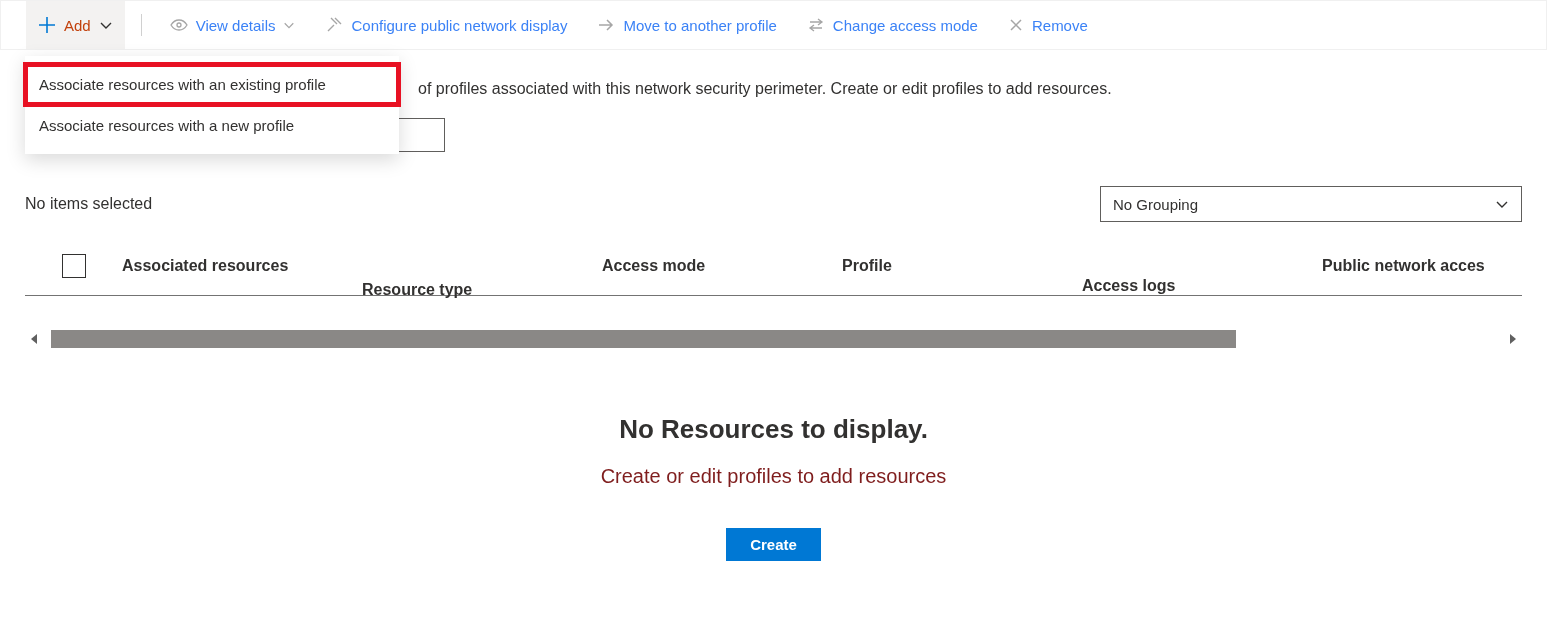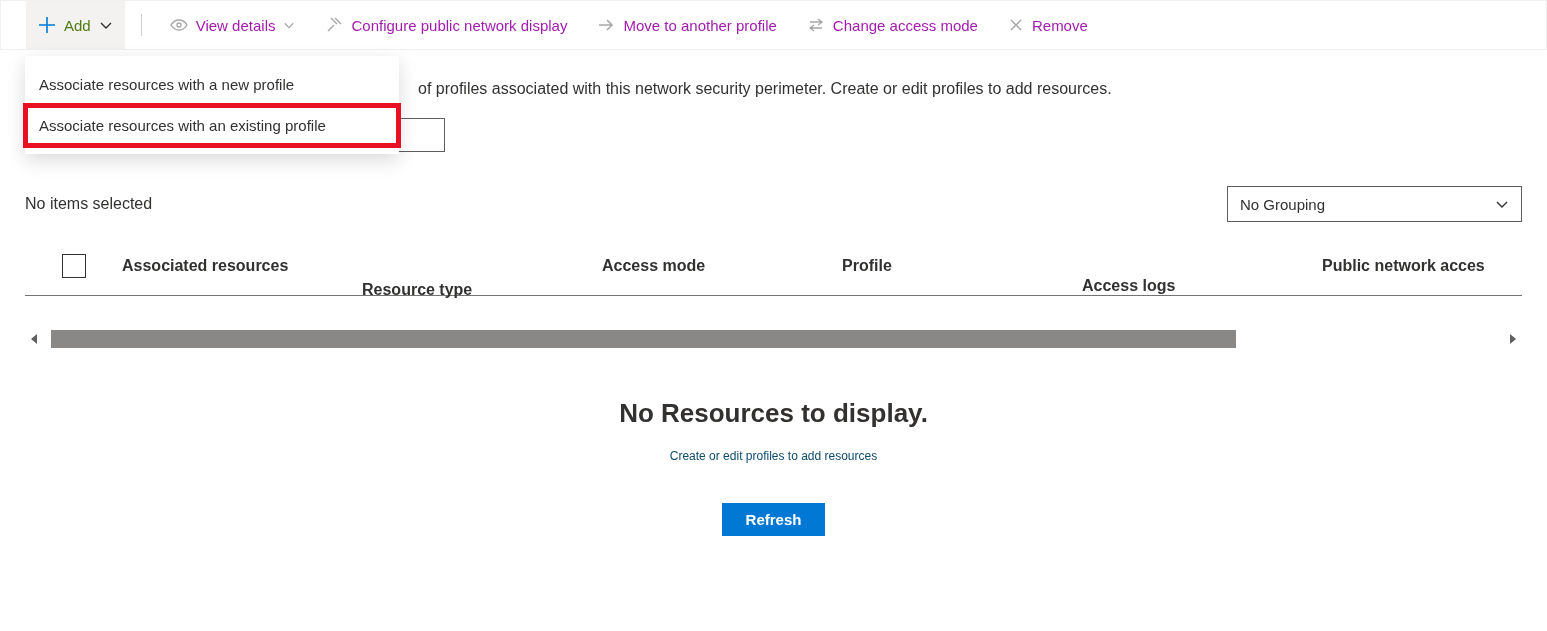--- a/index.html
+++ b/index.html
@@ -17,26 +17,26 @@
       z-index: 1;
     }
     .tbtn {
       display: inline-flex;
       align-items: center;
       height: 48px;
       padding: 0 12px;
       gap: 8px;
       cursor: pointer;
       font-size: 15px;
-      color: #4d7c0f;
+      color: #c2410c;
     }
     .tbtn.add {
       background:#f3f2f1;
     }
-    .tbtn.disabled { color:#a21caf; cursor:default; }
+    .tbtn.disabled { color:#3b82f6; cursor:default; }
     .tbtn svg { flex:none; }
     .sep {
       width:1px; height:22px; background:#d0d0d0; margin: 0 10px;
     }
 
     
     .dropdown {
       position:absolute;
       left:25px; top:56px;
       width:374px;
@@ -70,21 +70,21 @@
       font-size:15px; color:#323130;
     }
     .searchbox input::placeholder { color:#605e5c; }
 
     .status-row {
       display:flex; align-items:center; justify-content:space-between;
       margin-top: 34px;
       text-align: center;
     }
     .grouping {
-      width:295px; height:36px;
+      width:422px; height:36px;
       border:1px solid #605e5c;
       display:flex; align-items:center; justify-content:space-between;
       padding: 0 12px;
       font-size:15px;
       cursor:pointer;
     }
 
     
     .thead {
       display:flex; align-items:center;
@@ -103,23 +103,23 @@
     
     .scrollbar {
       display:flex; align-items:center; gap:8px;
       height:30px; margin-top:28px;
     }
     .scrollbar .arrow { width:18px; display:flex; justify-content:center; color:#606060; cursor:pointer;}
     .scrollbar .track { flex:1; height:18px; position:relative; }
     .scrollbar .thumb { position:absolute; left:0; top:0; height:18px; width:1185px; background:#8a8886; }
 
     
-    .empty { text-align:center; margin-top:44px; }
+    .empty { text-align:center; margin-top:60px; }
     .empty h2 { font-size:26px; font-weight:600; margin-bottom:20px; }
-    .empty p { font-size:12px; color:#0c4a6e; margin-bottom:40px;text-align:center; }
+    .empty p { font-size:20px; color:#7f1d1d; margin-bottom:40px;text-align:center; }
     .create-btn {
       display:inline-block;
       background:#0078d4; color:#fff;
       border:none; padding:8px 24px;
       font-size:15px; font-weight:600;
       cursor:pointer;
     }
 
     
     .desc-abs {
@@ -175,25 +175,25 @@
   </div>
   <div class="tbtn disabled">
     <svg width="16" height="16" viewBox="0 0 16 16">
         <path d="M3 3l10 10M13 3L3 13" stroke="#a6a6a6" stroke-width="1.5" fill="none"></path>
       </svg>
     <span>Remove</span>
   </div>
 </div>
 
 <div class="dropdown">
+  <div class="dd-item highlighted">
+    <span>Associate resources with an existing profile</span>
+  </div>
   <div class="dd-item">
     <span>Associate resources with a new profile</span>
-  </div>
-  <div class="dd-item highlighted">
-    <span>Associate resources with an existing profile</span>
   </div>
 </div>
 
 <div class="desc-abs">of profiles associated with this network security perimeter. Create or edit profiles to add resources.</div>
 
 <div class="content">
 
   <div class="search-row">
     <div class="searchbox">
       <svg width="16" height="16" viewBox="0 0 16 16">
@@ -239,17 +239,17 @@
       <svg width="12" height="14" viewBox="0 0 12 14">
           <path d="M3 2l6 5-6 5" fill="#606060"></path>
         </svg>
     </div>
   </div>
 
   <div class="empty">
     <h2>No Resources to display.</h2>
     <p>Create or edit profiles to add resources</p>
     <button class="create-btn">
-      <span>Refresh</span>
+      <span>Create</span>
     </button>
   </div>
 
 </div>
 
 </body></html>

